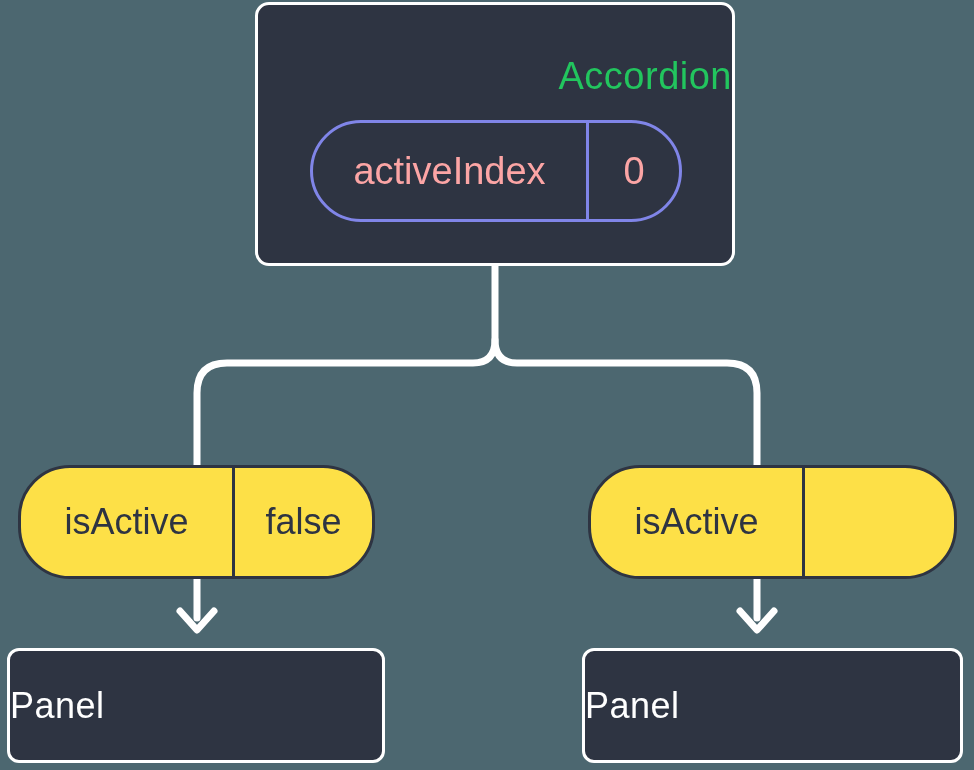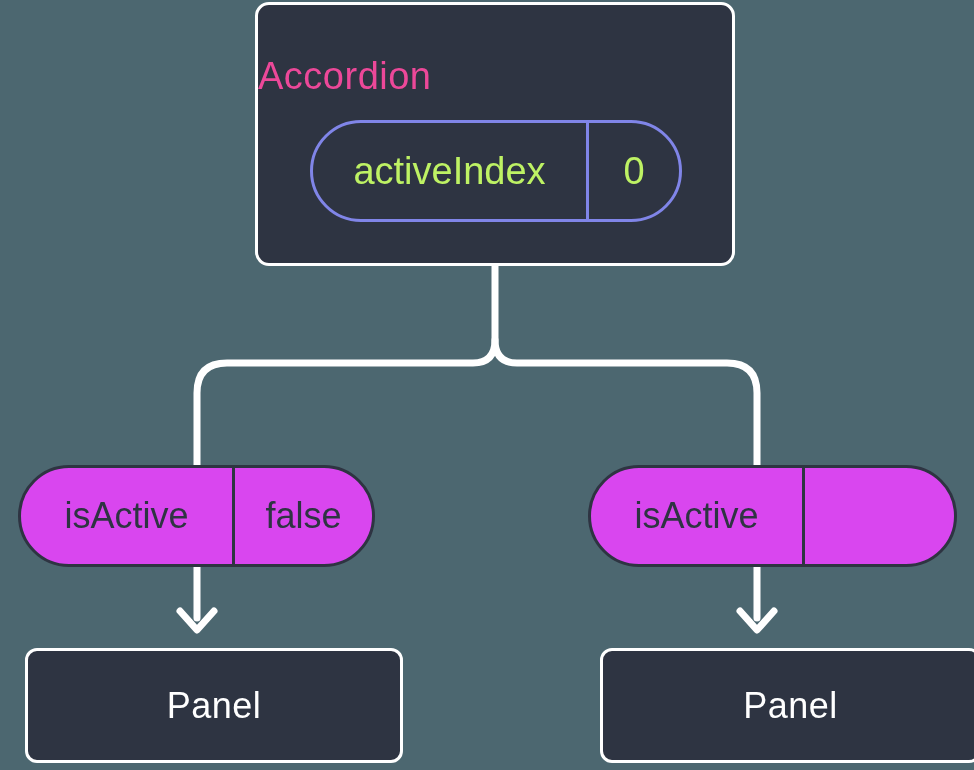--- a/index.html
+++ b/index.html
@@ -15,61 +15,60 @@
   .node {
     position: absolute;
     background: #2E3442;
     border: 3px solid #FFFFFF;
     border-radius: 14px;
     box-sizing: border-box;
   }
   .accordion-node { left: 255px; top: 2px; width: 480px; height: 264px; }
   .accordion-title {
     position: absolute; left: 0; right: 0; top: 50px;
-    text-align: left;
-    font-size: 38px; font-weight: 500; color: #ec4899;
+    text-align: right;
+    font-size: 38px; font-weight: 500; color: #22c55e;
     letter-spacing: 0.5px;
   }
   .prop-pill {
     position: absolute; left: 52px; top: 115px;
     width: 372px; height: 102px;
     border: 3px solid #8085E8;
     border-radius: 52px;
     box-sizing: border-box;
     display: flex; align-items: stretch;
-    color: #bef264;
+    color: #fca5a5;
     font-size: 38px; font-weight: 400;
   }
   .prop-pill .cell-name { flex: 1; display: flex; align-items: center; justify-content: center; }
   .prop-pill .pill-divider { width: 3px; background: #8085E8; }
   .prop-pill .cell-value { width: 90px; display: flex; align-items: center; justify-content: center; }
 
   .state-pill {
-    position: absolute; top: 465px; height: 102px;
-    background: #d946ef;
+    position: absolute; top: 465px; height: 114px;
+    background: #fde047;
     border: 3px solid #2E3442;
     border-radius: 52px;
     box-sizing: border-box;
     display: flex; align-items: stretch;
     color: #2E3442;
     font-size: 36px; font-weight: 500;
   }
   .state-pill-left  { left: 18px;  width: 357px; }
   .state-pill-right { left: 588px; width: 369px; }
   .state-pill .cell-name { width: 211px; flex: none; display: flex; align-items: center; justify-content: center; }
   .state-pill .pill-divider { width: 3px; background: #2E3442; }
   .state-pill .cell-value { flex: 1; display: flex; align-items: center; justify-content: center; }
 
   .panel-node {
     top: 648px; height: 115px;
     border-radius: 12px;
-    display: flex; align-items: center; justify-content: center;
+    display: flex; align-items: center; 
     color: #FFFFFF; font-size: 36px; font-weight: 500;
     letter-spacing: 0.5px;
-    margin-left: 18px;
   }
   .panel-node-left  { left: 7px;   width: 378px; }
   .panel-node-right { left: 582px; width: 381px; }
 </style>
 </head>
 <body>
 
 <div class="canvas">
 
   <svg class="connectors" width="974" height="770" viewBox="0 0 974 770">

